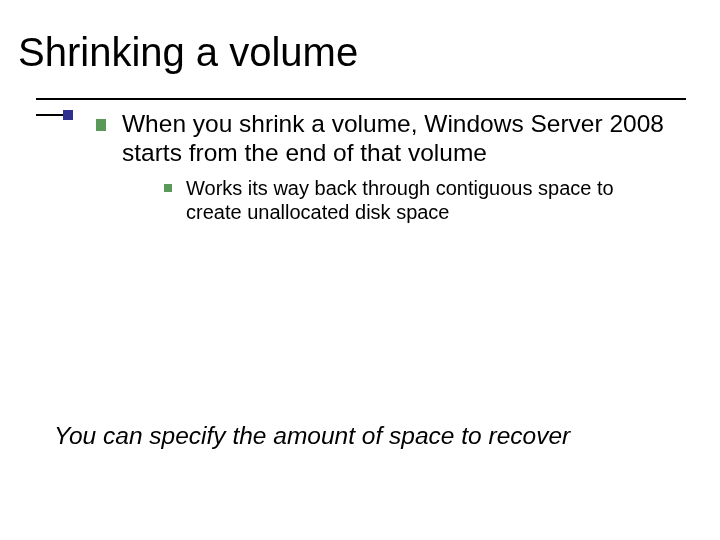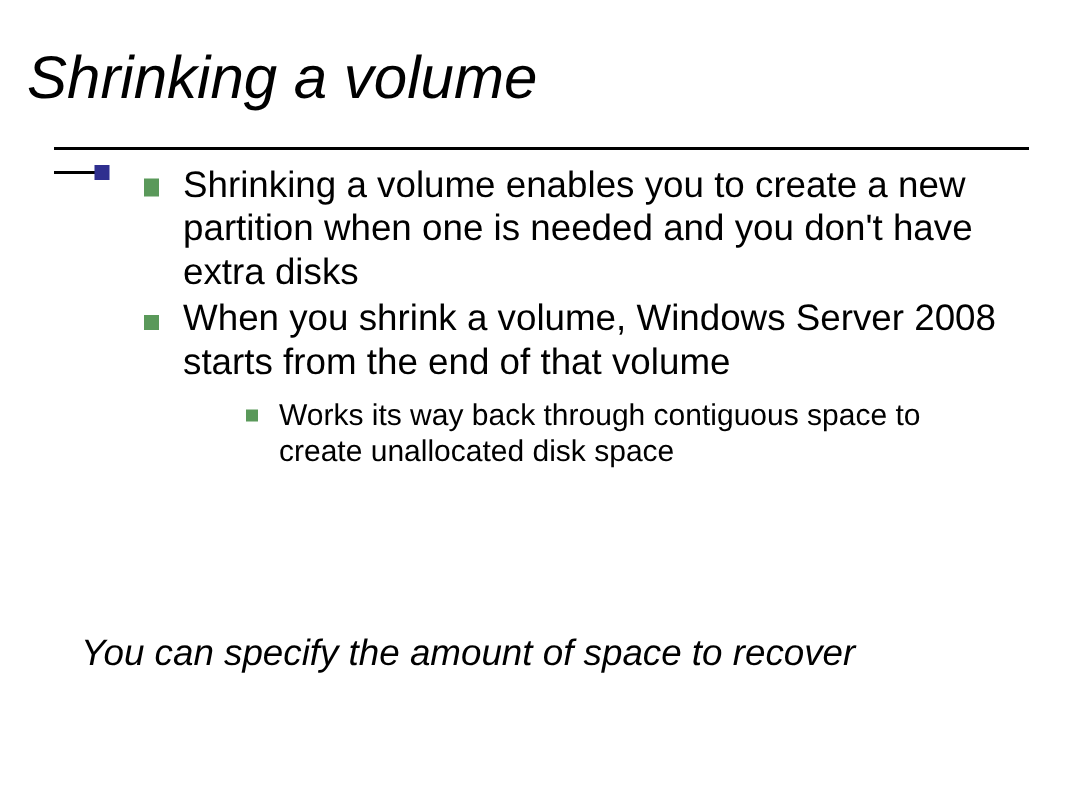--- a/index.html
+++ b/index.html
@@ -18,21 +18,20 @@
     height: 540px;
     box-sizing: border-box;
   }
   .title {
     position: absolute;
     left: 18px;
     top: 30px;
     font-size: 40px;
     font-weight: 400;
     line-height: 1.1;
-    font-style: italic;
   }
   .title-rule {
     position: absolute;
     left: 36px;
     top: 98px;
     width: 650px;
     height: 0;
     border-top: 2px solid #000;
   }
   .title-accent {
@@ -112,21 +111,20 @@
   <div class="accent-square"></div>
 
   <div class="body">
 
     <div class="lvl1">
       <span class="bullet"></span>
     </div>
 
     <div class="lvl1">
       <span class="bullet"></span>
-      <span>Shrinking a volume enables you to create a new partition when one is needed and you don't have extra disks</span>
     </div>
 
     <div class="lvl1">
       <span class="bullet"></span>
       <span>When you shrink a volume, Windows Server 2008 starts from the end of that volume</span>
     </div>
 
     <div class="lvl2-wrap">
       <div class="lvl2">
         <span class="bullet"></span>

